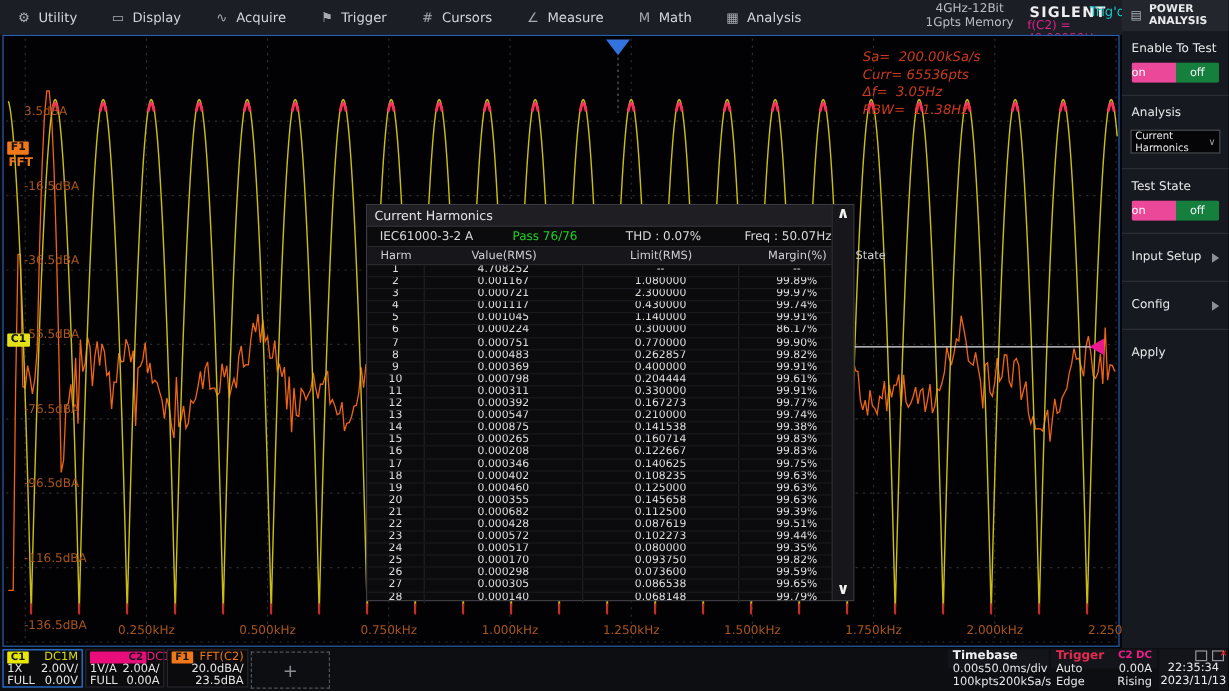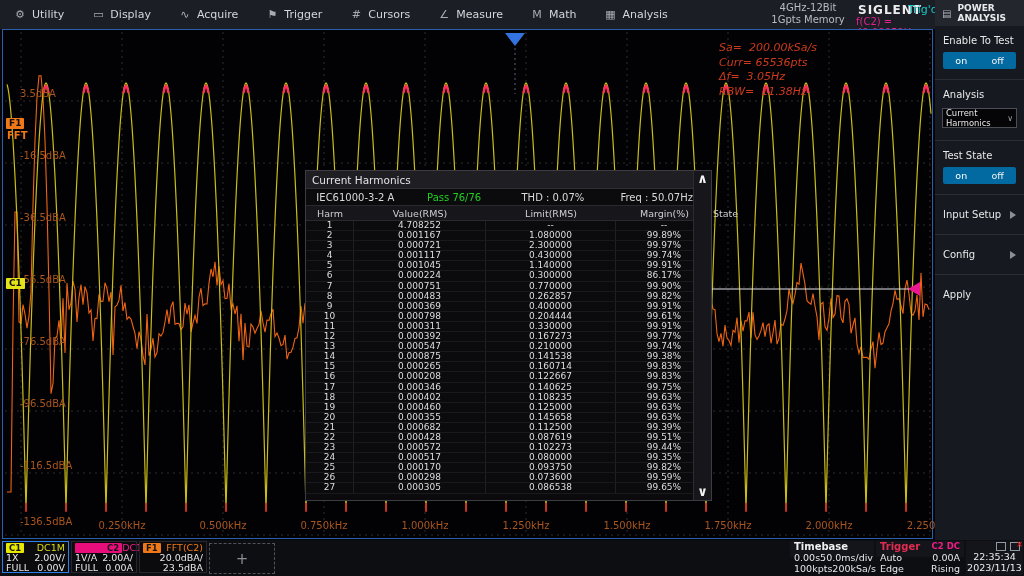--- a/index.html
+++ b/index.html
@@ -56,22 +56,22 @@
              border-left:1px solid #2c2c32;display:flex;flex-direction:column;
              justify-content:space-between;align-items:center;z-index:2;}
   .scroll-arrow{color:#f2f2f2;font-size:13px;font-weight:bold;line-height:16px;}
   
   #panel{position:absolute;left:935px;top:0;width:89px;height:540px;background:#171920;color:#e7e8ea;}
   #panel-header{height:26px;background:#23262d;display:flex;align-items:center;gap:6px;
                 padding:0 7px;font-size:9px;font-weight:bold;color:#e9eaec;}
   #panel-header .mi{color:#aeb2b8;font-size:10px;}
   .p-label{padding:9px 8px 5px 8px;font-size:10px;}
   .toggle{display:flex;margin:1px 8px 10px 8px;height:17px;border-radius:2px;overflow:hidden;}
-  .toggle .on{flex:1;background:#0369a1;color:#fff;font-size:9.5px;text-align:center;line-height:17px;}
-  .toggle .off{flex:1;background:#0369a1;color:#f2f2f3;font-size:9.5px;text-align:center;line-height:17px;}
+  .toggle .on{flex:1;background:#ec4899;color:#fff;font-size:9.5px;text-align:left;line-height:17px;}
+  .toggle .off{flex:1;background:#15803d;color:#f2f2f3;font-size:9.5px;text-align:center;line-height:17px;}
   .pdivider{height:1px;background:#2b2e35;margin:0;}
   .dropdown{margin:3px 7px 12px 7px;height:18px;background:#050507;border:1px solid #4b4e54;
             display:flex;align-items:center;justify-content:space-between;padding:0 3px;
             font-size:8.4px;color:#e8e8ea;}
   .dropdown .chev{color:#9aa0a6;font-size:8px;}
   .p-nav{display:flex;align-items:center;justify-content:space-between;
          padding:14px 8px 14px 8px;font-size:10px;}
   .arrow-right{width:0;height:0;border-top:4px solid transparent;border-bottom:4px solid transparent;
                border-left:6px solid #8c9096;}
   
@@ -447,20 +447,27 @@
           <span>99.59%</span>
           <span class="pass">PASS</span>
         </div>
         <div class="trow">
           <span>27</span>
           <span>0.000305</span>
           <span>0.086538</span>
           <span>99.65%</span>
           <span class="pass">PASS</span>
         </div>
+        <div class="trow">
+          <span>28</span>
+          <span>0.000140</span>
+          <span>0.068148</span>
+          <span>99.79%</span>
+          <span class="pass">PASS</span>
+        </div>
       </div>
     <div id="scrollbar">
       <span class="scroll-arrow">∧</span>
       <span class="scroll-arrow">∨</span>
     </div>
   </div>
 
   <div id="panel">
     <div id="panel-header">
       <span class="mi">▤</span>

